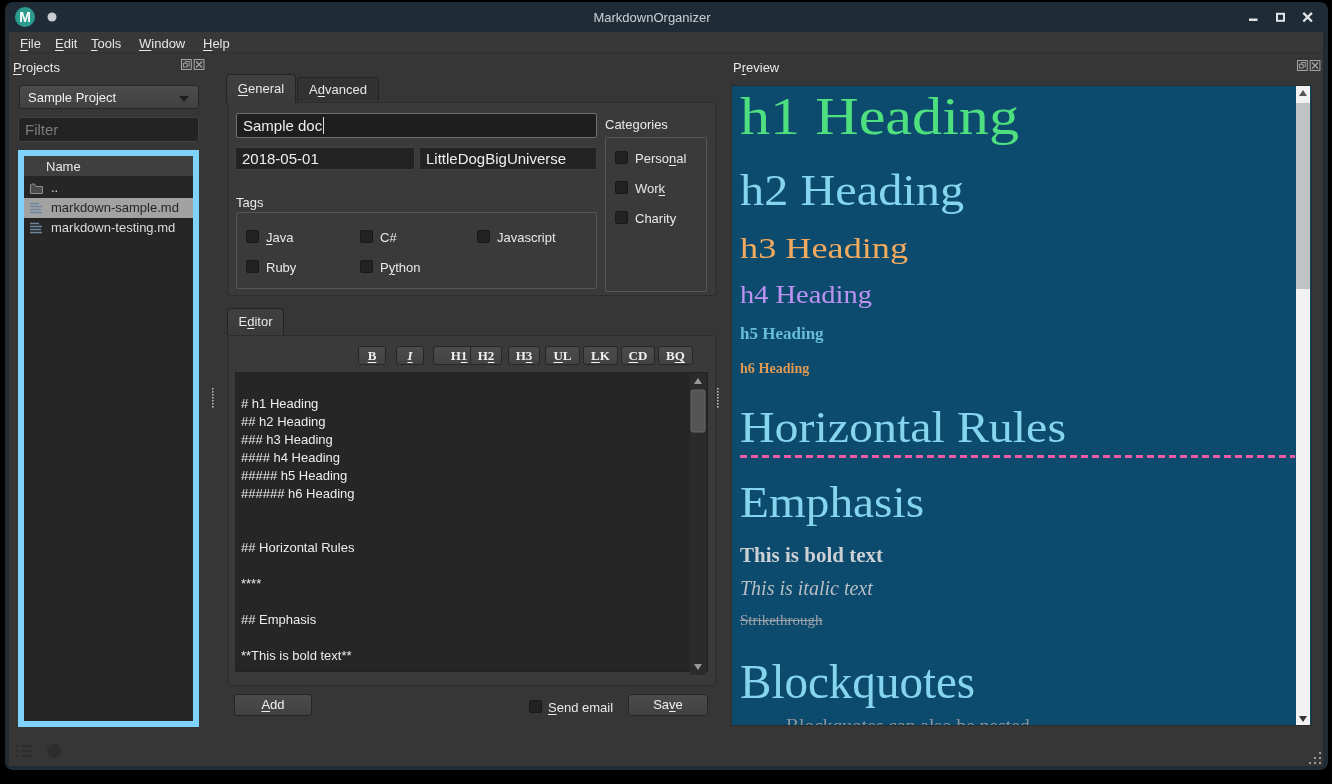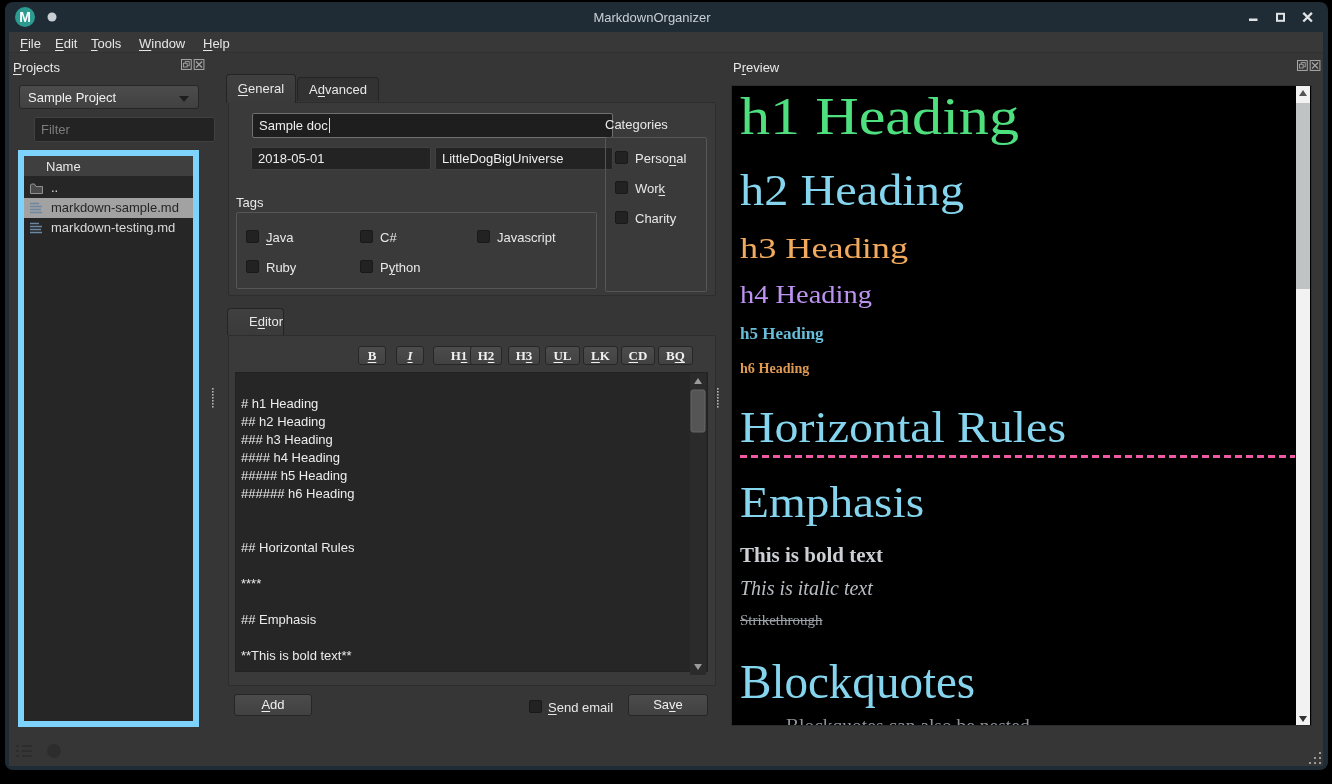--- a/index.html
+++ b/index.html
@@ -6,21 +6,21 @@
 html,body { width:1332px; height:784px; background:#000; overflow:hidden; }
 body { font-family:"Liberation Sans",sans-serif; }
 #win { position:absolute; left:5px; top:2px; width:1323px; height:768px; background:#202c35; border-radius:8px; }
 #titlebar { position:absolute; left:0; top:0; width:100%; height:30px; }
 #content { position:absolute; left:4px; top:30px; width:1314px; height:734px; background:#363636; overflow:hidden; }
 .u { text-decoration:underline; text-underline-offset:2px; }
 #menubar { position:absolute; left:0; top:0; width:100%; height:21px; background:#383838; border-bottom:1px solid #313131; color:#e6e6e6; font-size:13px; }
 .menuitem { position:absolute; top:4px; }
 .docklabel { position:absolute; font-size:13px; color:#e8e8e8; }
 .dockicons { position:absolute; width:24px; height:11px; }
-.field { position:absolute; background:#232323; border:1px solid #404040; border-radius:2px; color:#eee; font-size:13px; font-family:"Liberation Sans",sans-serif; padding-left:6px;margin-left:16px; }
+.field { position:absolute; background:#232323; border:1px solid #404040; border-radius:2px; color:#eee; font-size:15px; font-family:"Liberation Sans",sans-serif; padding-left:6px; }
 .cb { position:absolute; width:13px; height:13px; background:#222; border:1px solid #191919; border-radius:2px; }
 .cblabel { position:absolute; font-size:13px; color:#e8e8e8; }
 .gbox { position:absolute; border:1px solid #565656; border-radius:2px; }
 .glabel { position:absolute; font-size:13px; color:#e8e8e8; }
 .tab { position:absolute; font-size:13px; color:#e8e8e8; border:1px solid #242424; border-bottom:none; border-radius:4px 4px 0 0; text-align:center; }
 .tab.sel { background:linear-gradient(#404040,#3a3a3a); height:27px; z-index:3; }
 .tab.uns { background:#323232; height:24px; }
 .pane { position:absolute; background:#3a3a3a; border:1px solid #2d2d2d; border-radius:0 2px 2px 2px; }
 .tbtn { position:absolute; height:19px; background:linear-gradient(#4c4c4c,#424242); border:1px solid #262626; border-radius:3px; color:#f0f0f0; font-family:"Liberation Serif",serif; font-weight:bold; font-size:13px; text-align:center; line-height:17px; }
 .btn { position:absolute; background:linear-gradient(#4b4b4b,#414141); border:1px solid #262626; border-radius:3px; color:#f0f0f0; font-size:13px; text-align:center; }
@@ -118,21 +118,21 @@
       <div class="cblabel" style="left:371px;top:228px">P<span class="u">y</span>thon</div>
     <div class="glabel" style="left:596px;top:85px">Categories</div>
     <div class="gbox" style="left:596px;top:105px;width:102px;height:155px"></div>
     <div class="cb" style="left:606px;top:119px"></div>
       <div class="cblabel" style="left:626px;top:119px">Perso<span class="u">n</span>al</div>
     <div class="cb" style="left:606px;top:149px"></div>
       <div class="cblabel" style="left:626px;top:149px">Wor<span class="u">k</span></div>
     <div class="cb" style="left:606px;top:179px"></div>
       <div class="cblabel" style="left:626px;top:179px">Charity</div>
 
-    <div class="tab sel" style="left:218px;top:276px;width:57px;line-height:26px;text-align:right;">E<span class="u">d</span>itor</div>
+    <div class="tab sel" style="left:218px;top:276px;width:57px;line-height:26px;">E<span class="u">d</span>itor</div>
     <div class="pane" style="left:219px;top:303px;width:488px;height:351px;"></div>
     <div class="tbtn" style="left:349px;top:314px;width:28px"><span class="u">B</span></div>
     <div class="tbtn" style="left:387px;top:314px;width:28px;font-style:italic"><span class="u">I</span></div>
     <div class="tbtn" style="left:424px;top:314px;width:52px">H<span class="u">1</span></div>
     <div class="tbtn" style="left:461px;top:314px;width:32px">H<span class="u">2</span></div>
     <div class="tbtn" style="left:499px;top:314px;width:32px">H<span class="u">3</span></div>
     <div class="tbtn" style="left:536px;top:314px;width:35px"><span class="u">U</span>L</div>
     <div class="tbtn" style="left:574px;top:314px;width:35px"><span class="u">L</span>K</div>
     <div class="tbtn" style="left:612px;top:314px;width:34px"><span class="u">C</span>D</div>
     <div class="tbtn" style="left:649px;top:314px;width:35px">B<span class="u">Q</span></div>
@@ -185,21 +185,21 @@
       </svg>
 
     <div class="docklabel" style="left:724px;top:28px">P<span class="u">r</span>eview</div>
     <svg class="dockicons" style="left:1288px;top:28px" width="27" height="12" viewBox="0 0 27 12">
       <rect x="0.5" y="0.5" width="11" height="11" fill="none" stroke="#b8b8b8"></rect>
       <rect x="2.7" y="4.6" width="4.2" height="4.2" fill="none" stroke="#a8a8a8"></rect>
       <path d="M4.7 4.4 L4.7 2.6 L9.3 2.6 L9.3 7.4 L7.2 7.4" fill="none" stroke="#a8a8a8"></path>
       <rect x="14.8" y="0.5" width="11" height="11" fill="none" stroke="#b8b8b8"></rect>
       <path d="M16.9 2.6 L23.7 9.4 M23.7 2.6 L16.9 9.4" stroke="#a8a8a8" stroke-width="1.3"></path>
     </svg>
-    <div id="preview" style="position:absolute;left:722px;top:53px;width:581px;height:641px;background:#000000;border:1px solid #2c2c2c;overflow:hidden;font-family:'Liberation Serif',serif;">
+    <div id="preview" style="position:absolute;left:722px;top:53px;width:581px;height:641px;background:#0c4a6e;border:1px solid #2c2c2c;overflow:hidden;font-family:'Liberation Serif',serif;">
       <div style="position:absolute;left:8px;top:5px;font-size:52px;color:#4ee07e;line-height:1;transform:scaleX(1.157);transform-origin:left top;white-space:nowrap">h1 Heading</div>
       <div style="position:absolute;left:8px;top:83px;font-size:44px;color:#86d5ee;line-height:1;transform:scaleX(1.098);transform-origin:left top;white-space:nowrap">h2 Heading</div>
       <div style="position:absolute;left:8px;top:148px;font-size:29px;color:#f2ab5e;line-height:1;transform:scaleX(1.25);transform-origin:left top;white-space:nowrap">h3 Heading</div>
       <div style="position:absolute;left:8px;top:196px;font-size:26px;color:#bd93f2;line-height:1;transform:scaleX(1.094);transform-origin:left top;white-space:nowrap">h4 Heading</div>
       <div style="position:absolute;left:8px;top:239px;font-size:17px;font-weight:bold;color:#68bdd8;line-height:1;white-space:nowrap">h5 Heading</div>
       <div style="position:absolute;left:8px;top:275px;font-size:15px;font-weight:bold;color:#de9a52;line-height:1;transform:scaleX(0.94);transform-origin:left top;white-space:nowrap">h6 Heading</div>
       <div style="position:absolute;left:8px;top:320px;font-size:44px;color:#86d5ee;line-height:1;transform:scaleX(1.089);transform-origin:left top;white-space:nowrap">Horizontal Rules</div>
       <div style="position:absolute;left:8px;top:369px;width:555px;height:3px;background:repeating-linear-gradient(90deg,#ee5aa4 0 7px,transparent 7px 11px)"></div>
       <div style="position:absolute;left:8px;top:395px;font-size:44px;color:#86d5ee;line-height:1;transform:scaleX(1.076);transform-origin:left top;white-space:nowrap">Emphasis</div>
       <div style="position:absolute;left:8px;top:459px;font-size:21px;font-weight:bold;color:#ccd0d4;line-height:1;white-space:nowrap">This is bold text</div>

